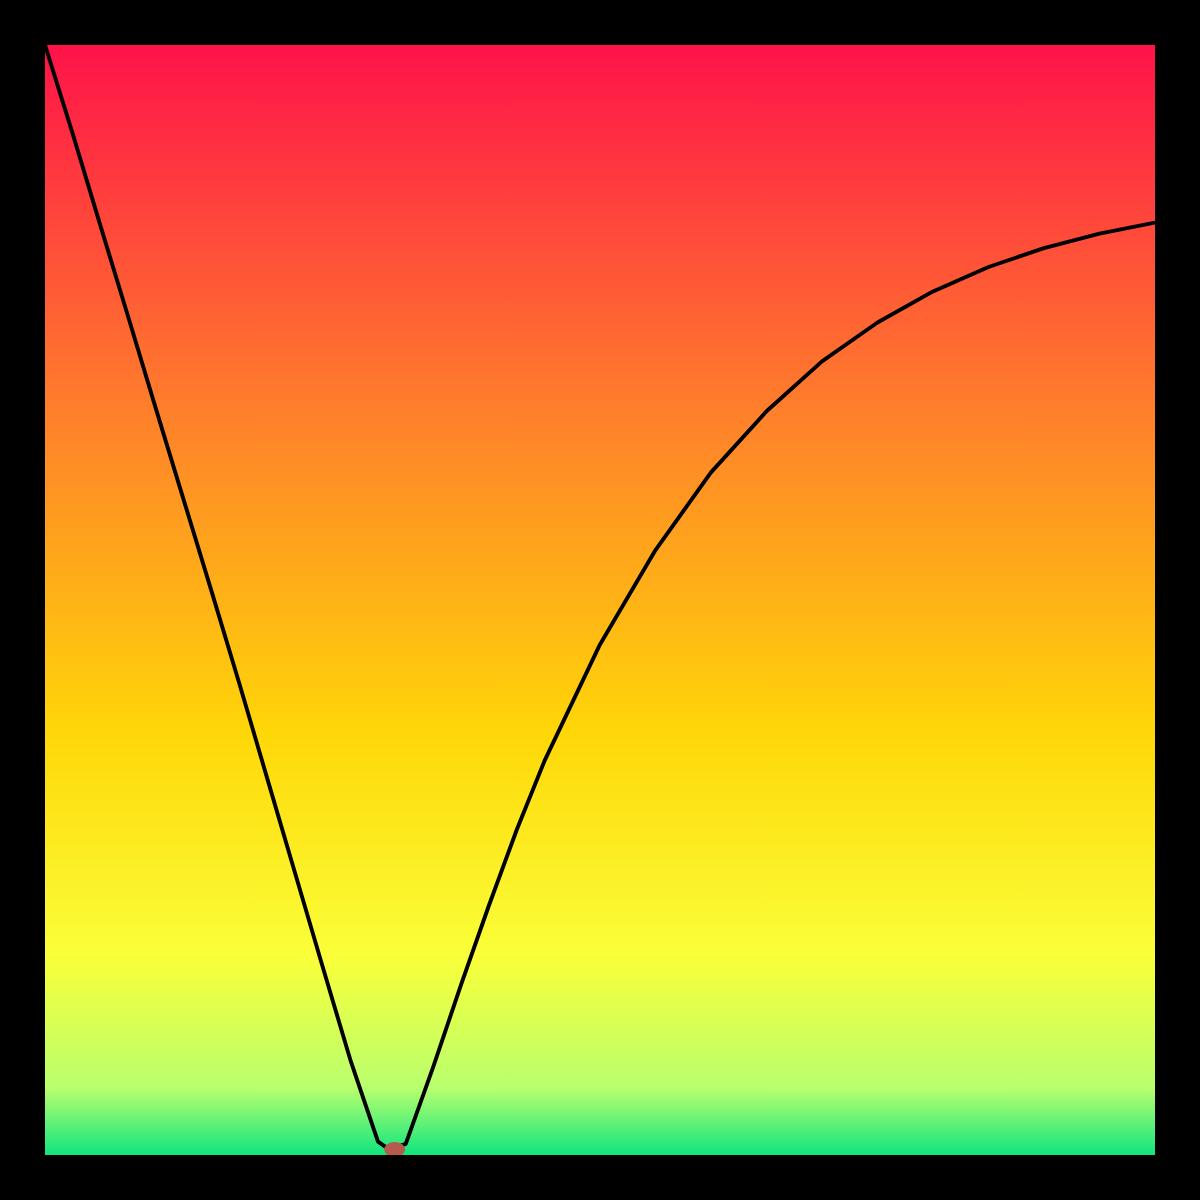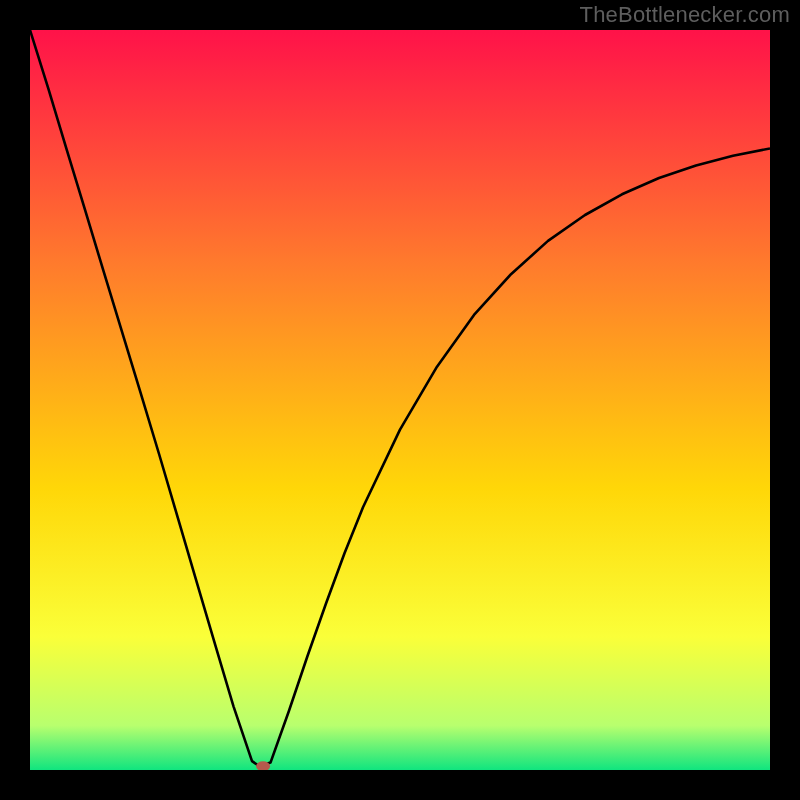--- a/index.html
+++ b/index.html
@@ -39,21 +39,20 @@
   .plot-area svg {
     display: block;
     width: 740px;
     height: 740px;
   }
 </style>
 </head>
 <body>
 
 <div class="frame">
-  <div class="watermark">TheBottlenecker.com</div>
 
   <div class="plot-area">
     <svg viewBox="0 0 740 740">
       <defs>
         <linearGradient id="bg-grad" x1="0" y1="0" x2="0" y2="1">
           <stop offset="0" stop-color="#ff1249"></stop>
           <stop offset="0.32" stop-color="#ff7c2c"></stop>
           <stop offset="0.62" stop-color="#ffd708"></stop>
           <stop offset="0.82" stop-color="#faff39"></stop>
           <stop offset="0.94" stop-color="#b8ff6e"></stop>

